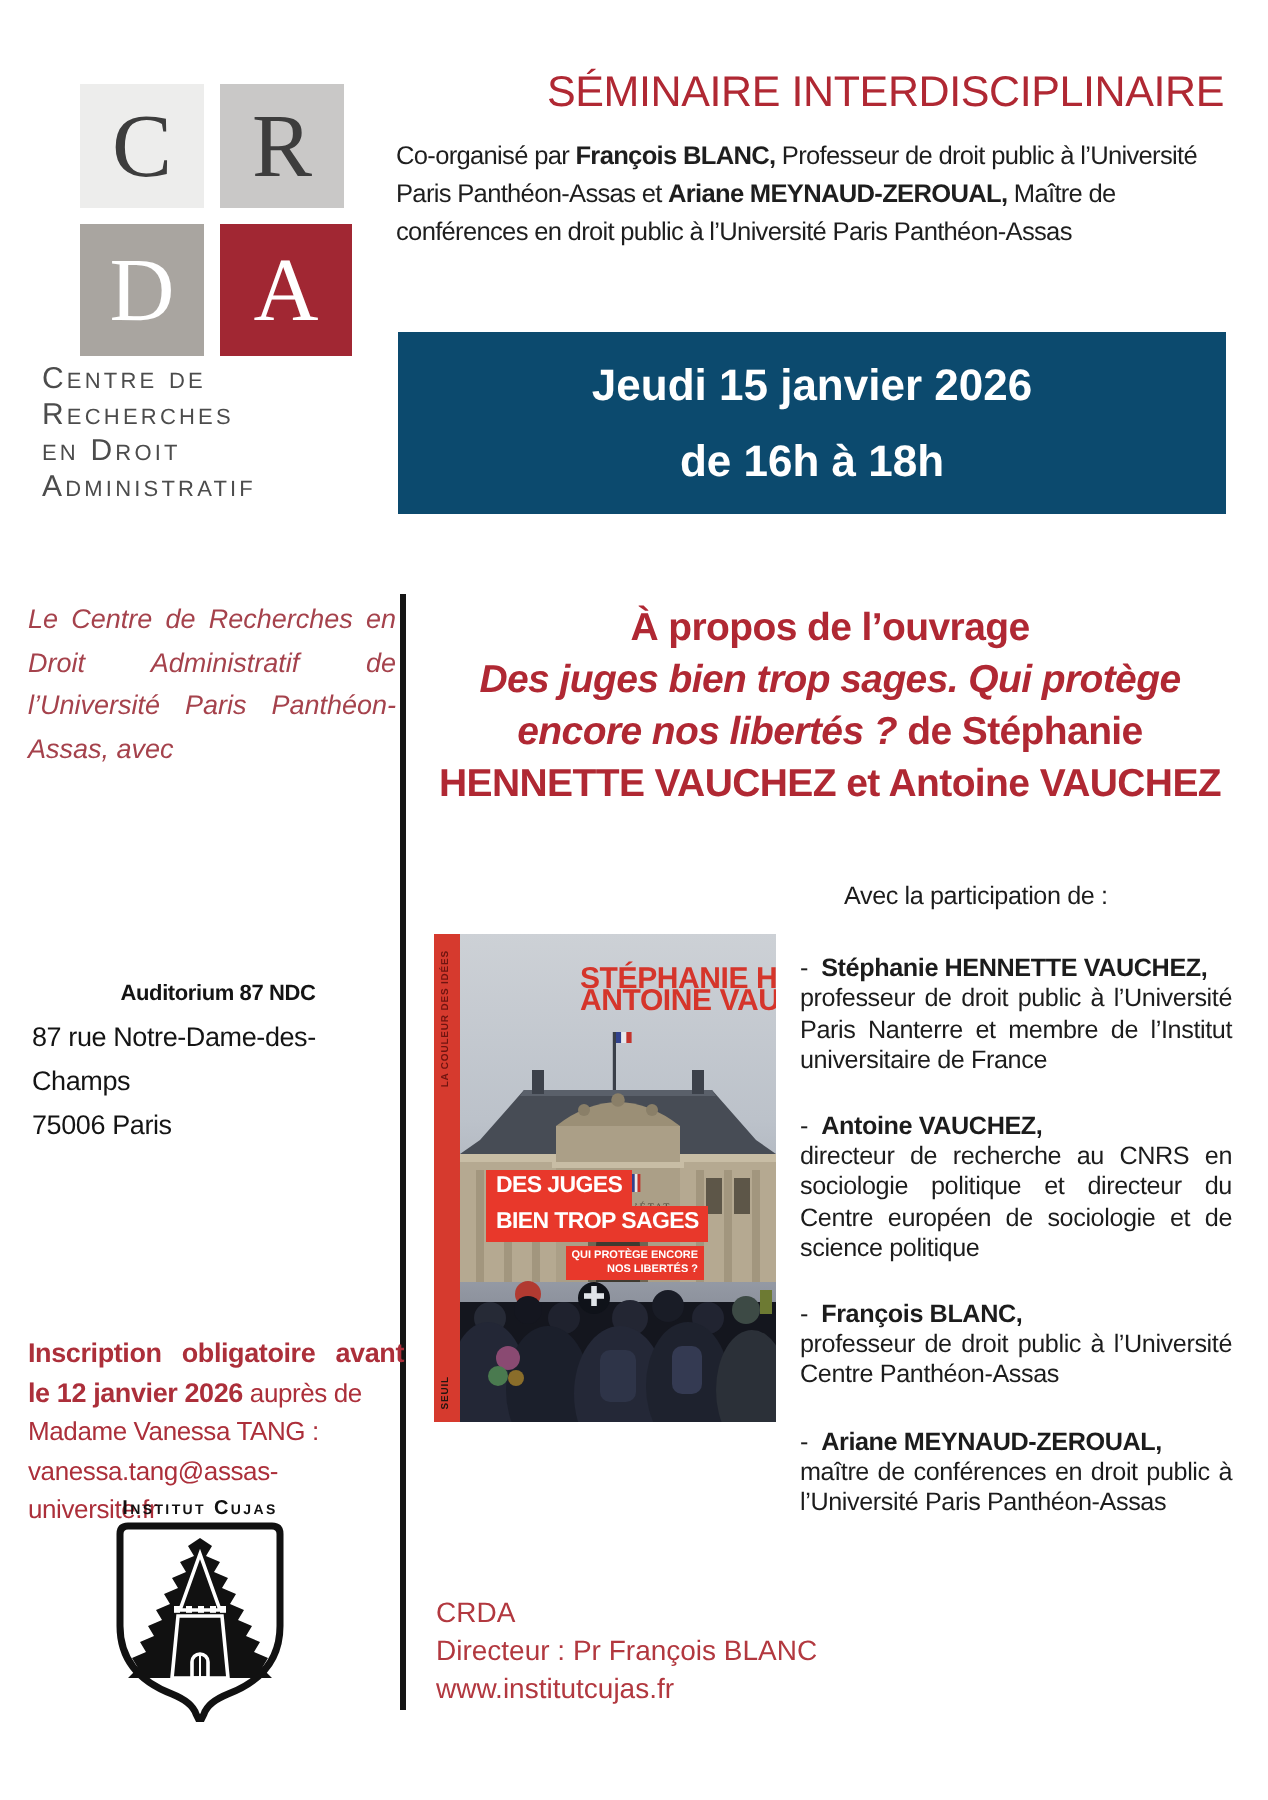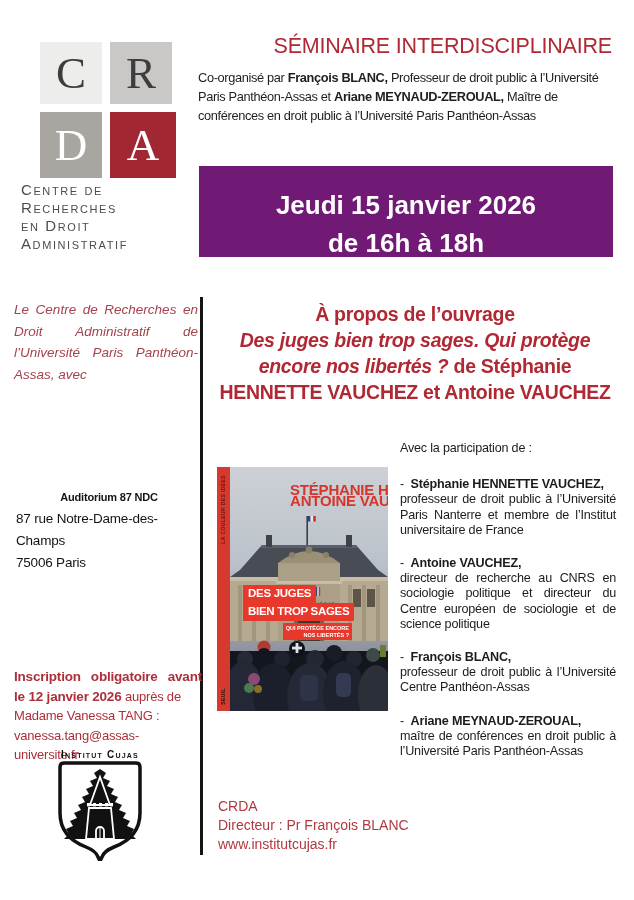--- a/index.html
+++ b/index.html
@@ -18,23 +18,23 @@
       font-variant:small-caps;font-size:15px;line-height:18px;letter-spacing:1.6px;color:#4c4c4c;}
 
   
   .header-title{position:absolute;left:198px;top:34px;width:414px;text-align:right;
       font-size:21.5px;letter-spacing:-0.2px;color:#b02833;}
   .header-intro{position:absolute;left:198px;top:68px;width:424px;
       font-size:12.8px;line-height:19px;letter-spacing:-0.35px;color:#1e1e1e;}
   .header-intro b{letter-spacing:-0.35px;}
 
   
-  .banner{position:absolute;left:199px;top:166px;width:414px;height:91px;background:#701a75;
-      color:#fff;font-weight:bold;font-size:26px;line-height:38px;text-align:center;
-      box-sizing:border-box;padding-top:20px;}
+  .banner{position:absolute;left:199px;top:166px;width:414px;height:91px;background:#0c4a6e;
+      color:#fff;font-weight:bold;font-size:22px;line-height:38px;text-align:center;
+      box-sizing:border-box;padding-top:8px;}
 
   
   .divider{position:absolute;left:200px;top:297px;width:3px;height:558px;background:#151515;}
 
   
   .note{position:absolute;left:14px;top:299px;width:184px;font-style:italic;
       font-size:13.5px;line-height:21.5px;text-align:justify;color:#a5424c;}
   .venue{position:absolute;left:16px;top:486px;width:186px;
       font-size:13.5px;line-height:22px;letter-spacing:-0.2px;color:#141414;}
   .venue-name{font-weight:bold;font-size:11px;text-align:center;}
@@ -65,21 +65,21 @@
   .cover-title{position:absolute;background:#e8382b;color:#fff;font-weight:bold;
       font-size:11.5px;line-height:15px;letter-spacing:-0.3px;padding:1px 5px 2px;white-space:nowrap;}
   .cover-title1{left:26px;top:118px;}
   .cover-title2{left:26px;top:136px;}
   .cover-subtitle{position:absolute;right:36px;top:156px;background:#e8382b;color:#fff;
       font-weight:bold;font-size:5.5px;line-height:6.5px;text-align:right;padding:2px 3px;white-space:nowrap;}
 
   
   .rightcol{position:absolute;left:400px;top:441px;width:216px;
       font-size:12.6px;line-height:15.2px;letter-spacing:-0.2px;color:#1c1c1c;}
-  .participation-heading{margin-bottom:21px;}
+  .participation-heading{margin-bottom:21px;margin-left:22px;}
   .entry{margin-top:0;}
   .entry + .entry{margin-top:18px;}
   .pname{font-weight:bold;}
   .pdesc{text-align:justify;}
 
   
   .footer{position:absolute;left:218px;top:797px;font-size:14px;line-height:19px;color:#b2383f;}
 
   
   .cujas-label{position:absolute;left:48px;top:749px;width:104px;text-align:center;

